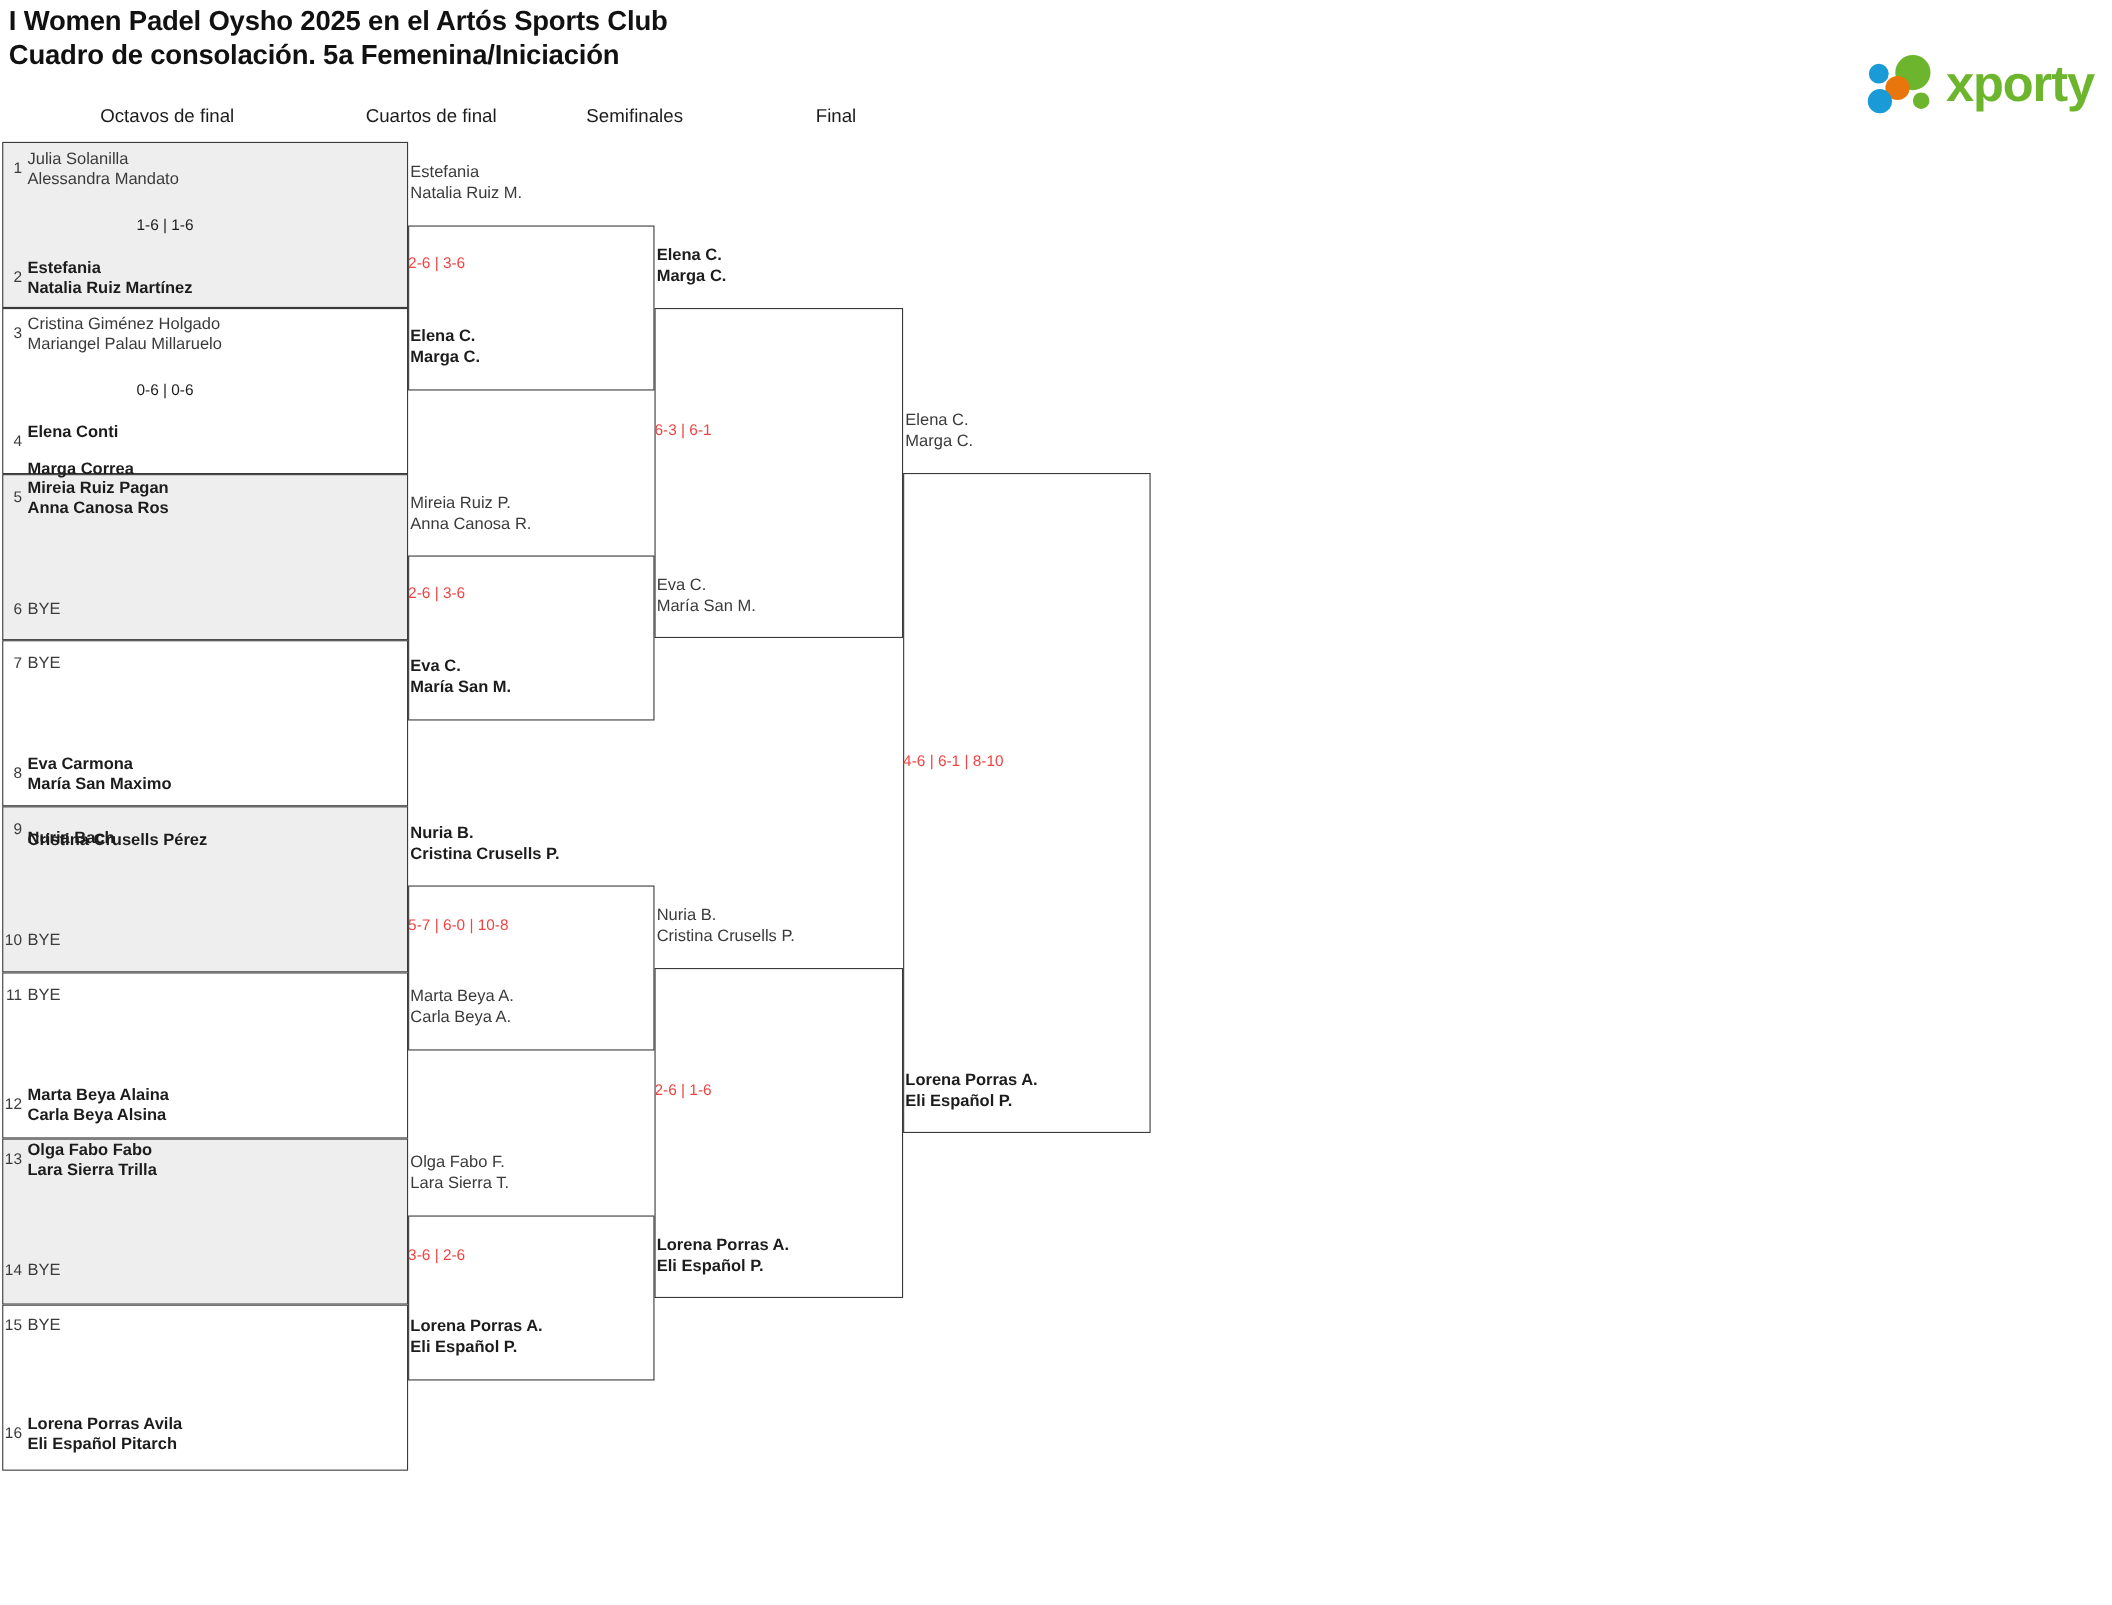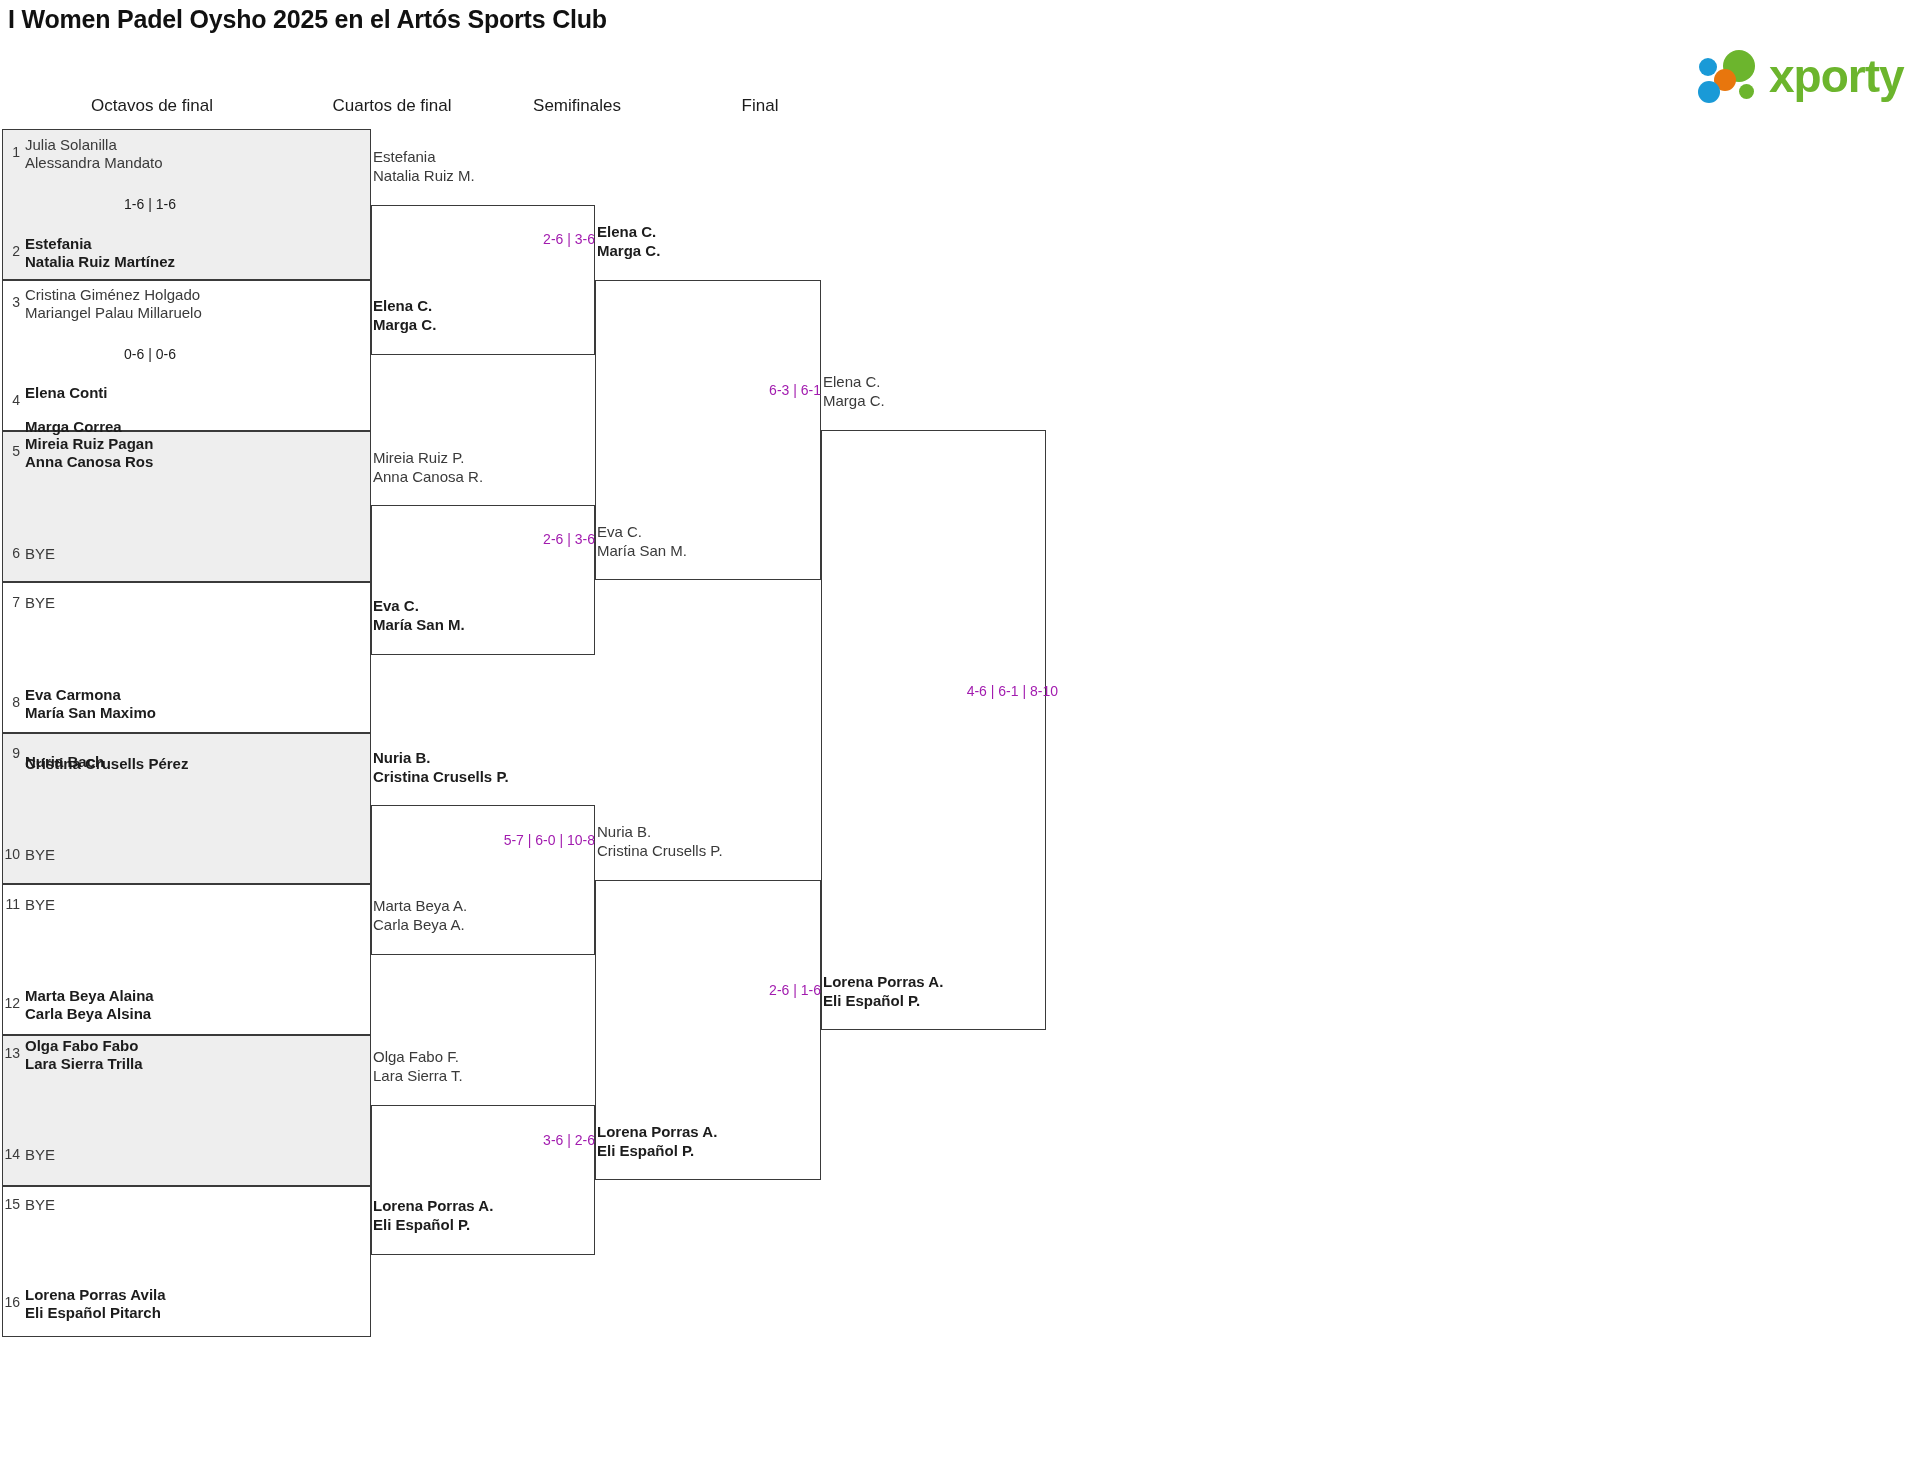--- a/index.html
+++ b/index.html
@@ -30,33 +30,34 @@
   .slot{position:absolute;left:0;width:300px;}
   .seedno{position:absolute;font-size:14px;line-height:17px;color:#3a3a3a;text-align:right;width:18px;}
   .team{position:absolute;left:25px;font-size:15px;line-height:18px;color:#1c1c1c;white-space:nowrap;}
   .team.win{font-weight:700;}
   .team.lose{font-weight:400;color:#3a3a3a;text-align:center;}
   .byelabel{position:absolute;left:25px;font-size:15px;line-height:18px;color:#3a3a3a;font-weight:400;}
   .r1-score{position:absolute;font-size:14px;line-height:17px;color:#1c1c1c;text-align:center;width:300px;left:0;}
 
   
   .cbox{position:absolute;box-sizing:border-box;border:1px solid #3a3a3a;background:transparent;}
-  .cbox-score{position:absolute;font-size:14px;line-height:17px;color:#a21caf;text-align:right;white-space:nowrap;}
+  .cbox-score{position:absolute;font-size:14px;line-height:17px;color:#ef4444;text-align:left;white-space:nowrap;}
 
   .adv{position:absolute;font-size:15px;line-height:18px;white-space:nowrap;}
   .adv.win{font-weight:700;color:#1c1c1c;}
   .adv.lose{font-weight:400;color:#3a3a3a;}
 </style>
 </head>
 <body>
 
 <div id="root">
 
   <div class="title-block">
     <div class="title-line">I Women Padel Oysho 2025 en el Artós Sports Club</div>
+    <div class="title-line">Cuadro de consolación. 5a Femenina/Iniciación</div>
   </div>
 
   <div class="logo">
     <div class="dot" style="left:2px;top:10px;width:18px;height:18px;background:#1a9ad7;"></div>
     <div class="dot" style="left:26px;top:2px;width:32px;height:32px;background:#6cb52d;"></div>
     <div class="dot" style="left:17px;top:21px;width:22px;height:22px;background:#e8760d;"></div>
     <div class="dot" style="left:1px;top:33px;width:22px;height:22px;background:#1a9ad7;"></div>
     <div class="dot" style="left:42px;top:36px;width:15px;height:15px;background:#6cb52d;"></div>
     <div class="logo-word">xporty</div>
   </div>

